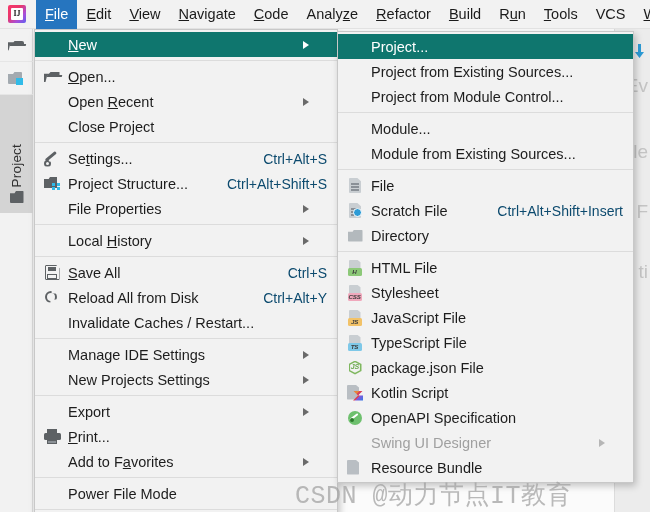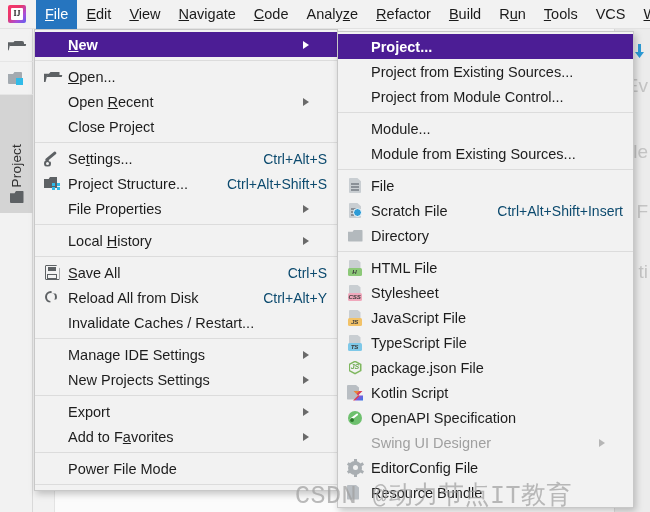--- a/index.html
+++ b/index.html
@@ -134,21 +134,21 @@
     z-index: 20;
     padding: 2px 0;
   }
   .mi {
     position: relative;
     display: flex; align-items: center;
     height: 25px; padding-left: 8px; padding-right: 10px;
     font-size: 14.5px; color: #1d1d1d; white-space: nowrap;
     cursor: default;
   }
-  .mi.sel { background: #4c1d95; color: #ffffff; font-weight: bold; }
+  .mi.sel { background: #0f766e; color: #ffffff; }
   .mi.disabled { color: #a0a0a0; }
   .mi .ico {
     width: 18px; height: 17px; margin-right: 7px;
     flex: none; position: relative;
     display: flex; align-items: center; justify-content: center;
   }
   .mi .lbl { flex: none; }
   .mi .shortcut {
     margin-left: auto; padding-left: 26px;
     color: #0c4a6e; font-size: 14px;
@@ -452,20 +452,30 @@
     </div>
 
     <div class="sep"></div>
 
     <div class="mi">
       <span class="ico"></span>
       <span class="lbl">Export</span>
       <span class="arrow"></span>
     </div>
     <div class="mi">
+      <span class="ico">
+          <span class="ic-print">
+            <i class="ptop"></i>
+            <i class="pbody"></i>
+            <i class="pbot"></i>
+          </span>
+        </span>
+      <span class="lbl"><u>P</u>rint...</span>
+    </div>
+    <div class="mi">
       <span class="ico"></span>
       <span class="lbl">Add to F<u>a</u>vorites</span>
       <span class="arrow"></span>
     </div>
 
     <div class="sep"></div>
 
     <div class="mi">
       <span class="ico"></span>
       <span class="lbl">Power File Mode</span>
@@ -590,31 +600,20 @@
       </span>
       <span class="lbl">OpenAPI Specification</span>
     </div>
     <div class="mi disabled">
       <span class="ico"></span>
       <span class="lbl">Swing UI Designer</span>
       <span class="arrow"></span>
     </div>
     <div class="mi">
       <span class="ico">
-        <span class="ic-gear">
-            <i class="tooth"></i>
-            <i class="tooth t2"></i>
-            <i class="tooth t3"></i>
-            <i class="g"></i>
-          </span>
-      </span>
-      <span class="lbl">EditorConfig File</span>
-    </div>
-    <div class="mi">
-      <span class="ico">
         <span class="ic-resbundle">
             <i class="rpage"></i>
           </span>
       </span>
       <span class="lbl">Resource Bundle</span>
     </div>
   </div>
 
   <div class="watermark">CSDN @动力节点IT教育</div>
 </div>

